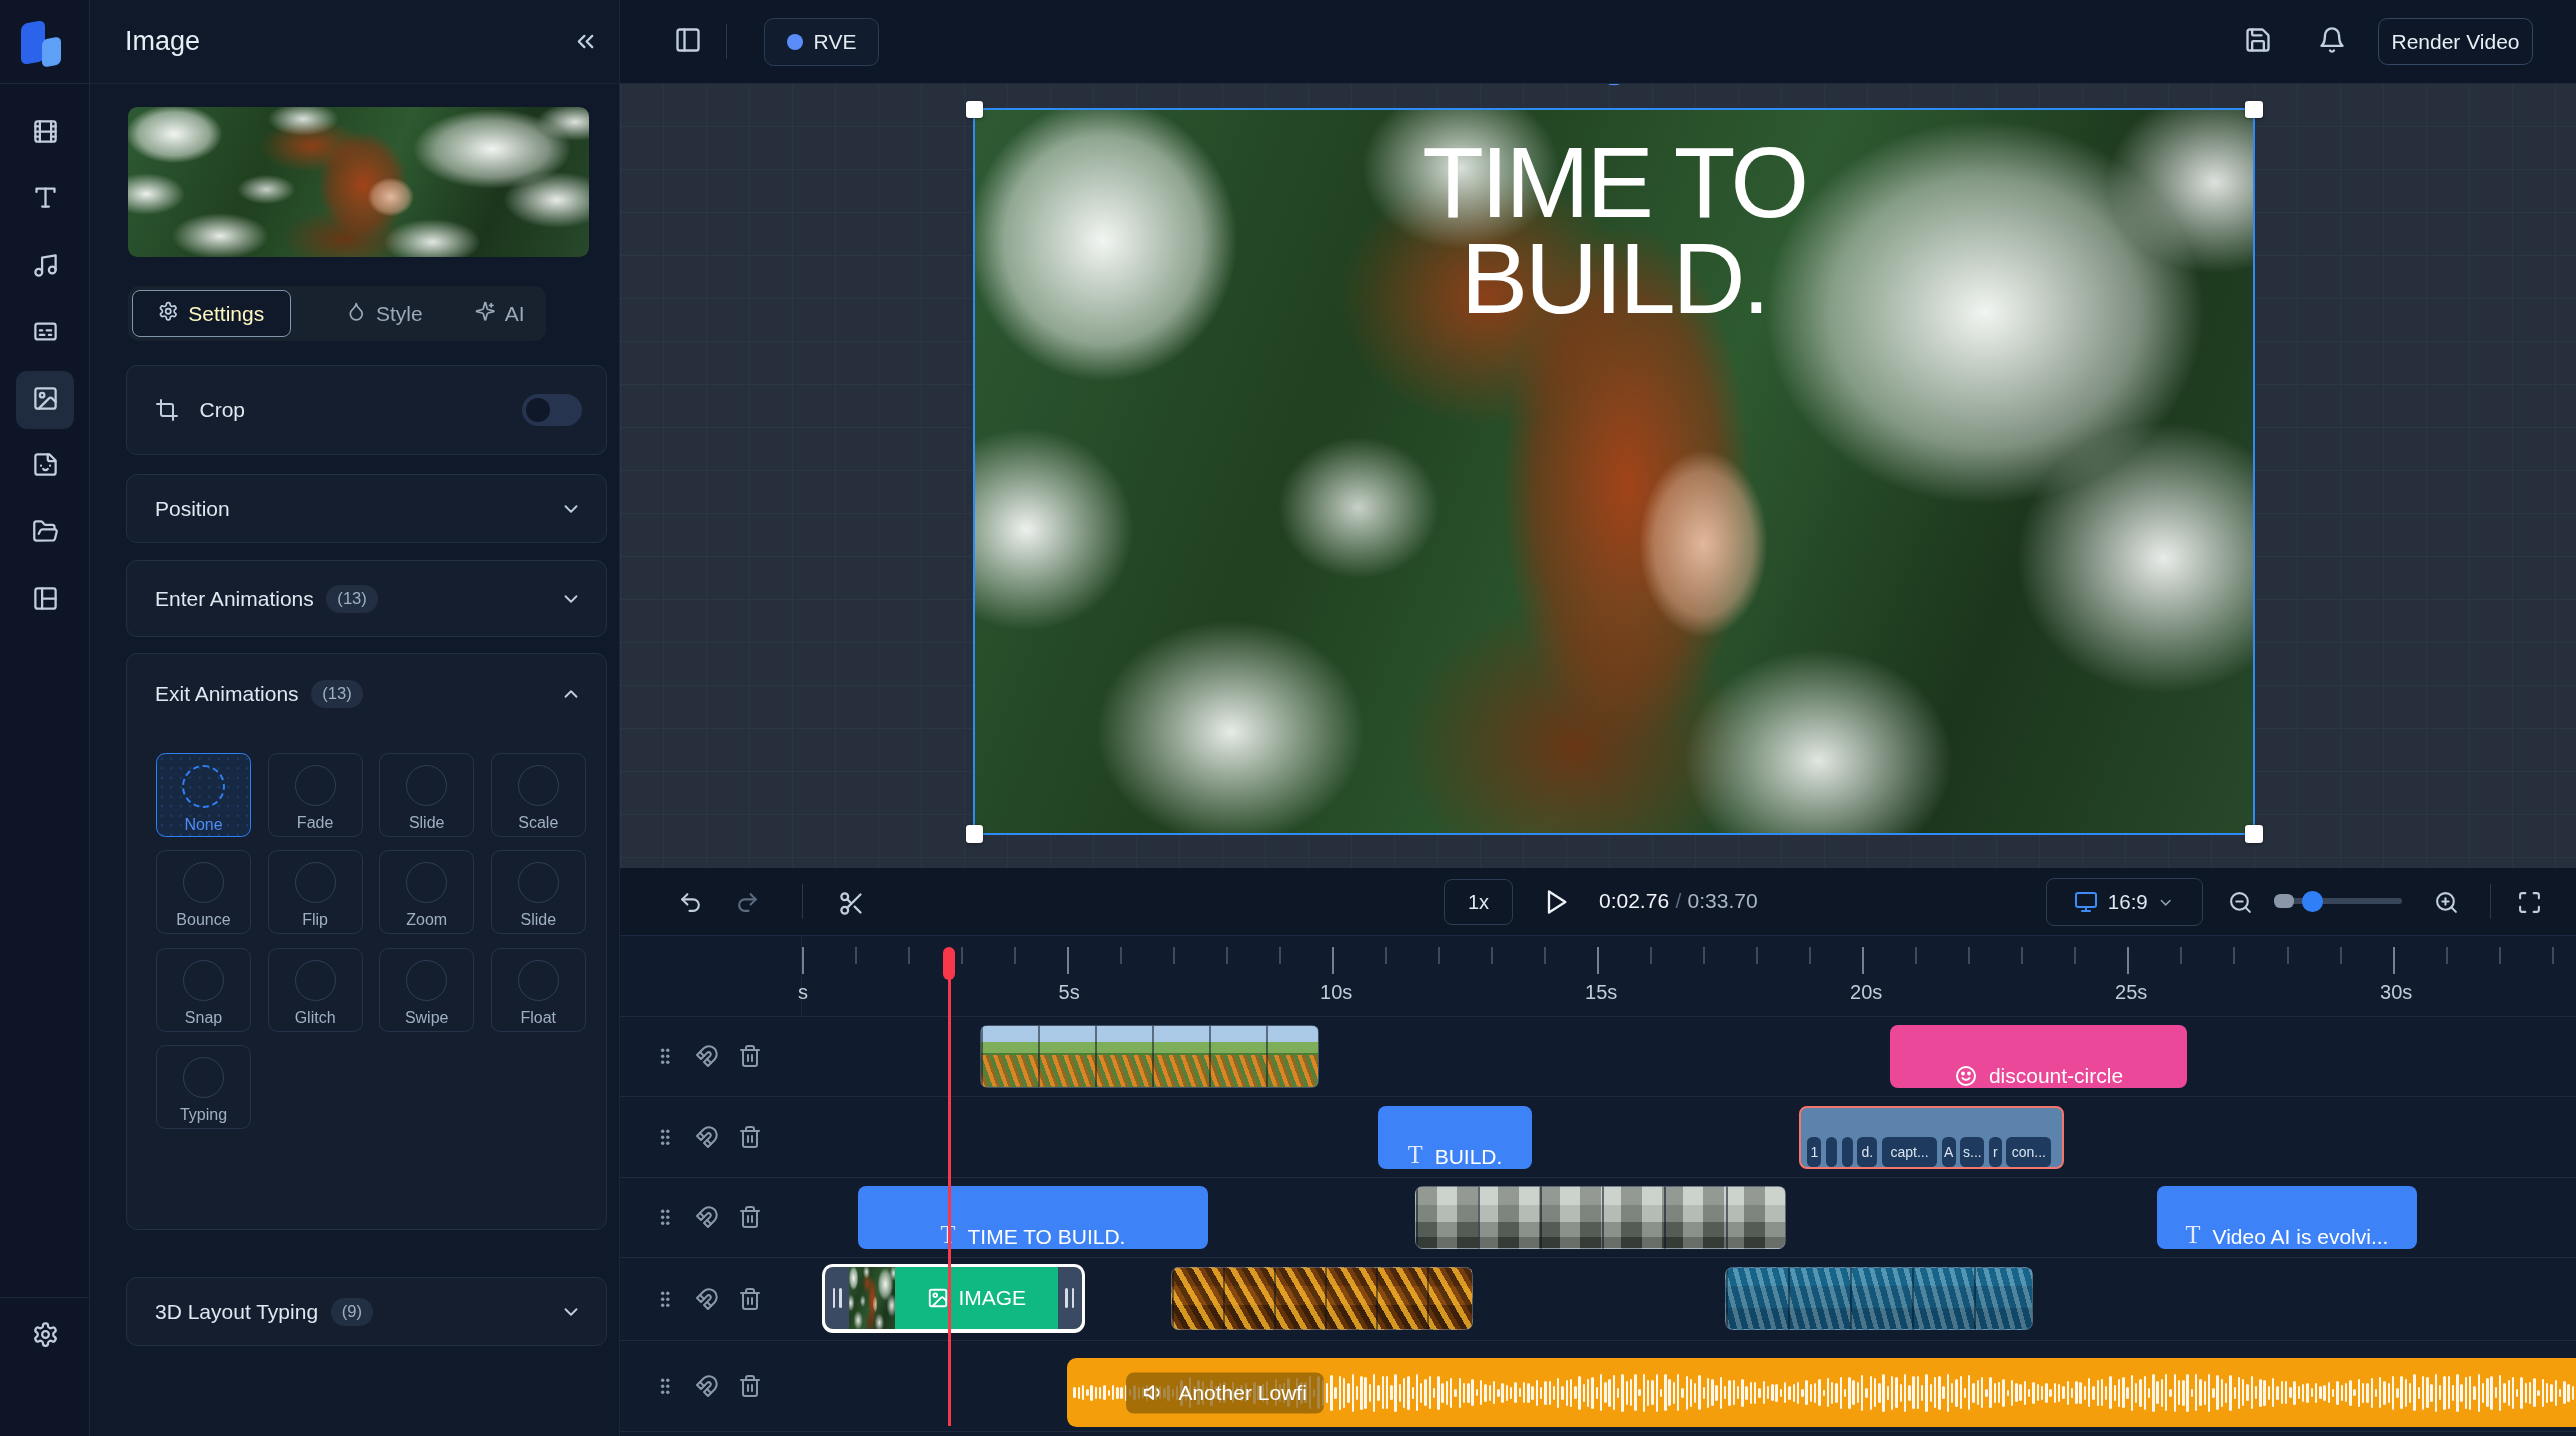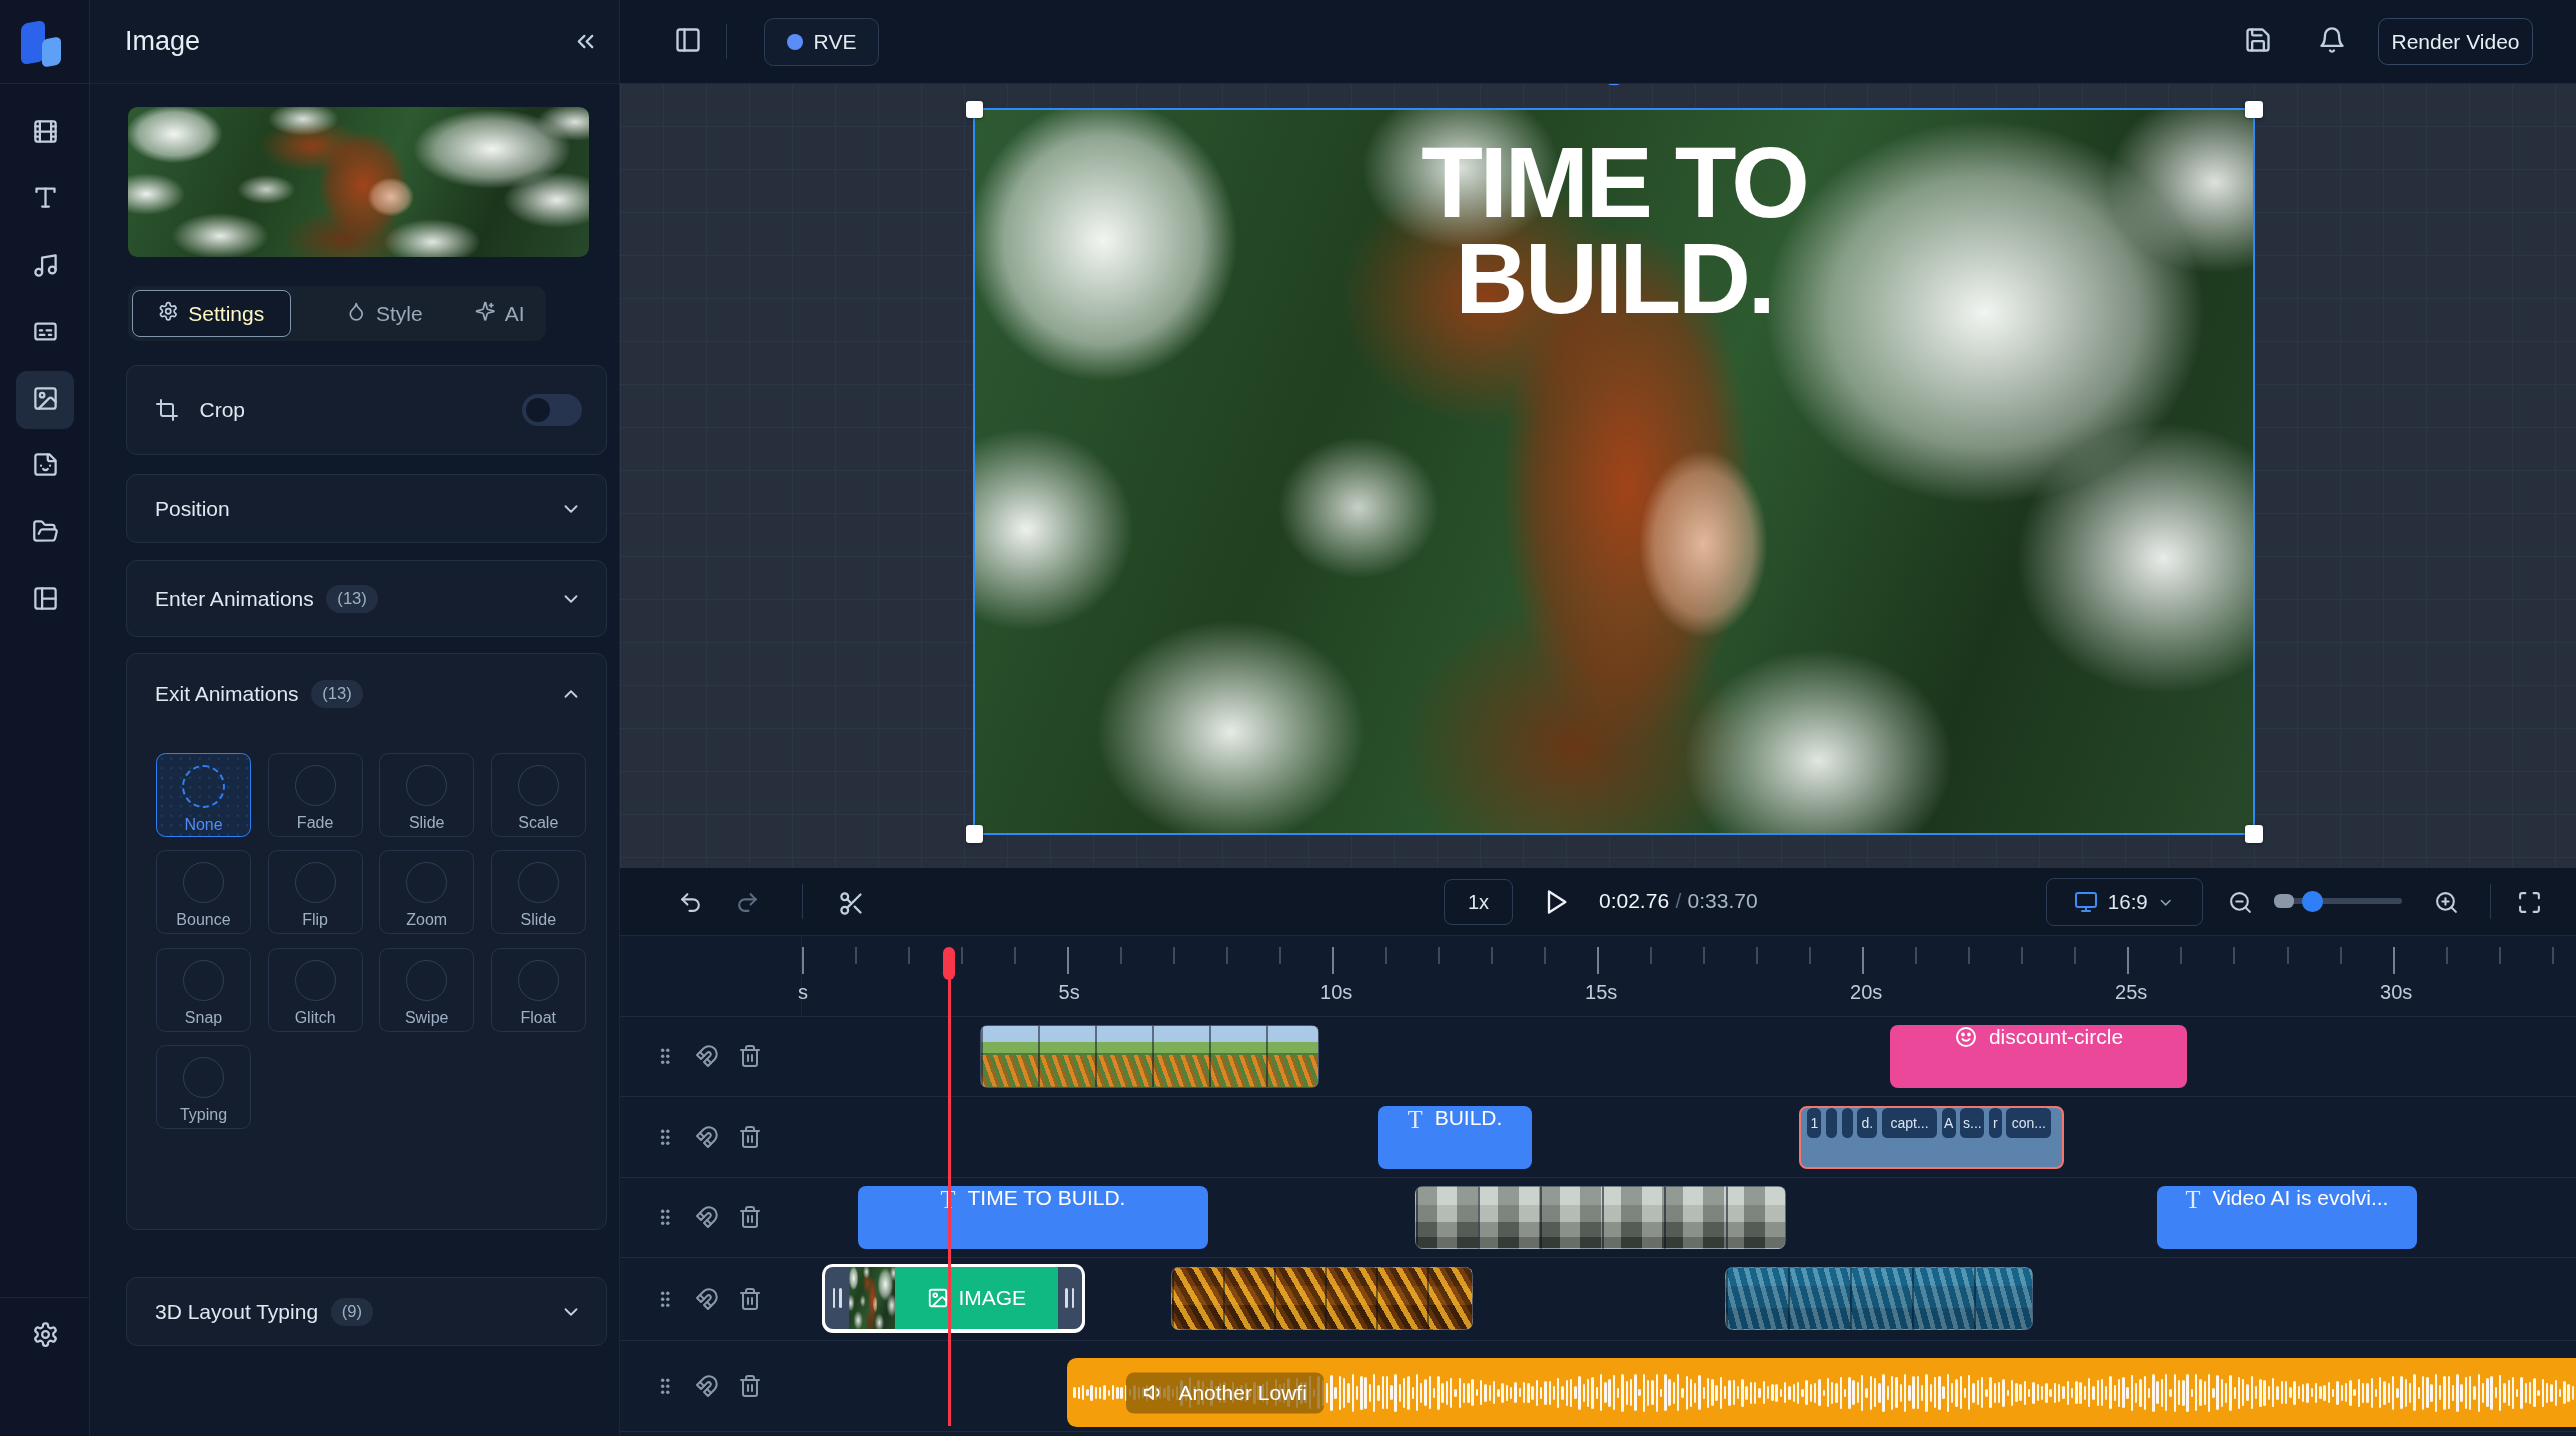--- a/index.html
+++ b/index.html
@@ -63,21 +63,21 @@
   .proj-pill{position:absolute;left:144px;top:18px;width:113px;height:46px;border:0.8px solid #2c3c55;background:#111c2e;border-radius:9.5px;display:flex;align-items:center;justify-content:center;gap:11px;cursor:pointer}
   .proj-dot{width:16px;height:16px;border-radius:50%;background:#5b8df8}
   .proj-pill span{font-size:21px;color:#e5eaf1}
   .render-btn{position:absolute;left:1758px;top:18px;width:155px;height:47px;border:0.8px solid #344660;border-radius:9.5px;display:flex;align-items:center;justify-content:center;font-size:21px;color:#e8eef5;cursor:pointer;background:transparent}
   
   #canvas{position:absolute;left:620px;top:83px;width:1956px;height:785px;background:#272f3d;overflow:hidden;
     background-image:linear-gradient(rgba(148,163,184,.05) 0.8px,transparent 0.8px),linear-gradient(90deg,rgba(148,163,184,.05) 0.8px,transparent 0.8px);
     background-size:43px 43px}
   .selection{position:absolute;left:353px;top:25px;width:1282px;height:727px;border:2.4px solid #2e8cf6;box-sizing:border-box}
   .selection .photo{position:absolute;inset:0}
-  .otext{position:absolute;left:0;right:0;top:24px;text-align:center;font-weight:700;font-size:101px;line-height:96px;letter-spacing:-3.2px;color:#fff}
+  .otext{position:absolute;left:0;right:0;top:24px;text-align:center;font-weight:400;font-size:101px;line-height:96px;letter-spacing:-3.2px;color:#fff}
   .handle{position:absolute;width:17.4px;height:17.4px;background:#fff;border-radius:3.2px;box-shadow:0 0.8px 3.2px rgba(0,0,0,.4);z-index:3}
   .rot{position:absolute;left:50%;top:-35px;transform:translateX(-50%);z-index:3;cursor:pointer}
   
   #toolbar{position:absolute;left:620px;top:868px;width:1956px;height:67px;background:#0e1726;border-bottom:0.8px solid #1b2940;z-index:4}
   .tool{position:absolute;top:22px;cursor:pointer}
   .speed-btn{position:absolute;left:824px;top:11px;width:67px;height:44px;border:0.8px solid #2c3c55;border-radius:8px;display:flex;align-items:center;justify-content:center;font-size:20px;color:#dfe7f0;cursor:pointer}
   .time{position:absolute;left:979px;top:20.5px;font-size:21px;color:#f1f5f9;white-space:nowrap}
   .time .sep{color:#5d6b80;margin:0 6.3px}.time .total{color:#aab6c6}
   .ratio-pill{position:absolute;left:1426px;top:10.3px;width:155px;height:46px;border:0.8px solid #2c3c55;border-radius:8px;display:flex;align-items:center;justify-content:center;gap:9.5px;cursor:pointer}
   .ratio-pill span{font-size:20.5px;color:#dfe7f0}
@@ -87,21 +87,21 @@
   
   #timeline{position:absolute;left:620px;top:935px;width:1956px;height:501px;background:#101b2d;overflow:hidden;z-index:3}
   #ruler{position:absolute;left:0;top:0;width:1956px;height:81px;border-bottom:0.8px solid #1d2a40;cursor:pointer}
   .tick{position:absolute;top:12px;width:1.6px;height:17.4px;background:rgba(148,163,184,.35)}
   .tick.major{height:27px;background:rgba(148,163,184,.75)}
   .rlabel{position:absolute;top:46px;transform:translateX(-40%);font-size:20px;color:#c2cbd8}
   .cstart{position:absolute;left:181px;top:0;bottom:0;width:0.8px;background:rgba(255,255,255,.05)}
   .trow{position:absolute;left:0;width:1956px;border-bottom:0.8px solid #1d2a40;box-sizing:border-box}
   .tctrl{position:absolute;left:35px;top:0;bottom:0;width:150px;display:flex;align-items:center;gap:19px}
   .tbtn{display:flex;cursor:pointer}
-  .clip{position:absolute;top:8.7px;height:63px;border-radius:8px;display:flex;align-items:flex-start;justify-content:center;color:#fff;font-size:21px;font-weight:500;overflow:hidden;box-sizing:border-box;cursor:pointer}
+  .clip{position:absolute;top:8.7px;height:63px;border-radius:8px;display:flex;align-items:flex-end;justify-content:center;color:#fff;font-size:21px;font-weight:500;overflow:hidden;box-sizing:border-box;cursor:pointer}
   .t-ico{font-family:"Liberation Serif",serif;font-size:24.5px;font-weight:400;opacity:.85;margin-right:12px}
   .clip.film{border:1.6px solid rgba(130,150,180,.45)}
   .fs-meadow{background:
     repeating-linear-gradient(90deg,rgba(8,18,32,.5) 0 1.6px,transparent 1.6px 57px),
     repeating-linear-gradient(70deg,rgba(244,136,34,.85) 0 4px,rgba(201,87,16,.55) 4px 7px,rgba(90,130,60,.6) 7px 11px),
     linear-gradient(180deg,#a9c9e6 0 26%,#7fae5a 26% 44%,#4e7d36 44% 100%);
     background-size:100% 100%,100% 52%,100% 100%;background-position:0 0,0 100%,0 0;background-repeat:no-repeat}
   .fs-city{background:
     repeating-linear-gradient(90deg,rgba(8,18,32,.55) 0 1.6px,transparent 1.6px 62px),
     repeating-linear-gradient(90deg,rgba(40,45,42,.35) 0 20.5px,rgba(205,210,205,.3) 20.5px 41px),

